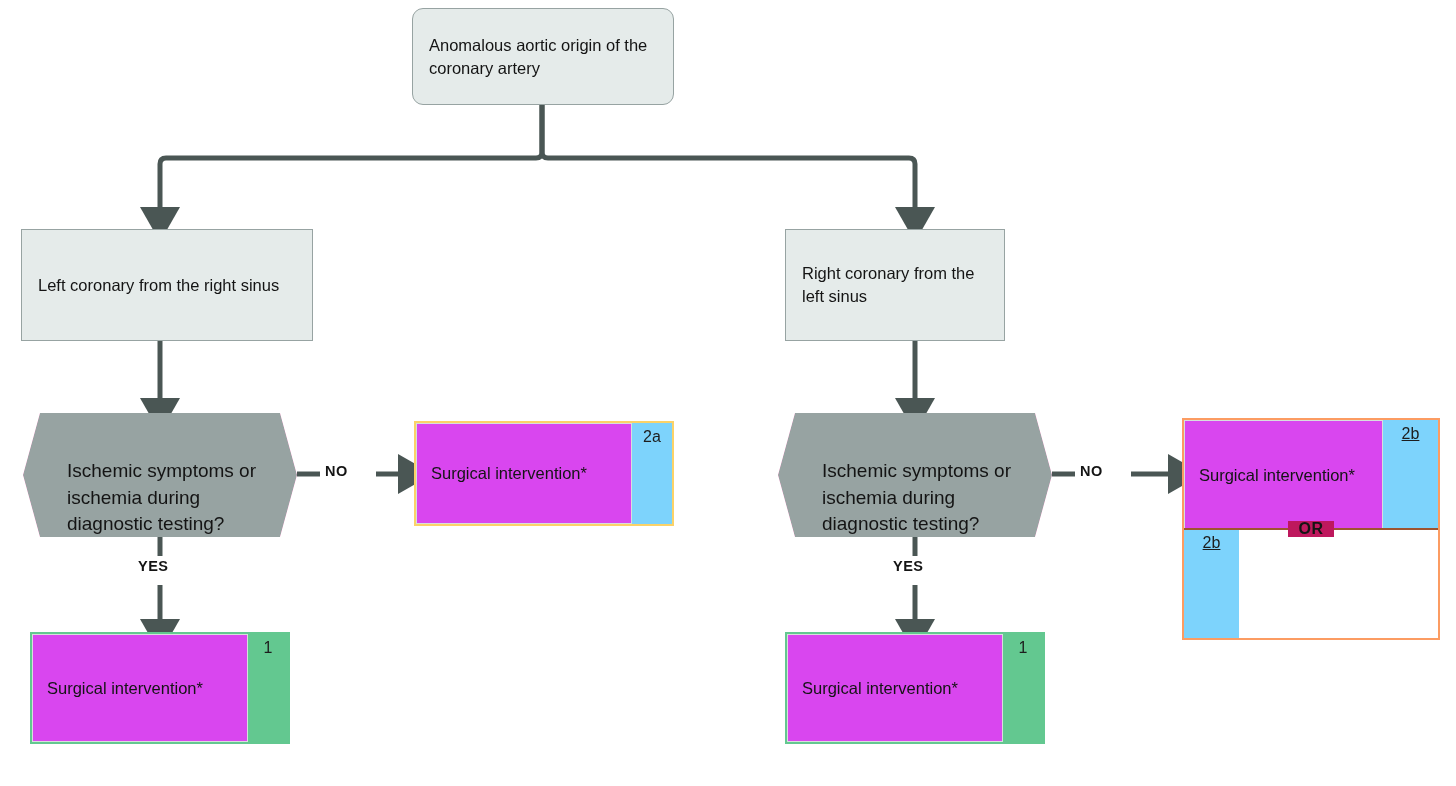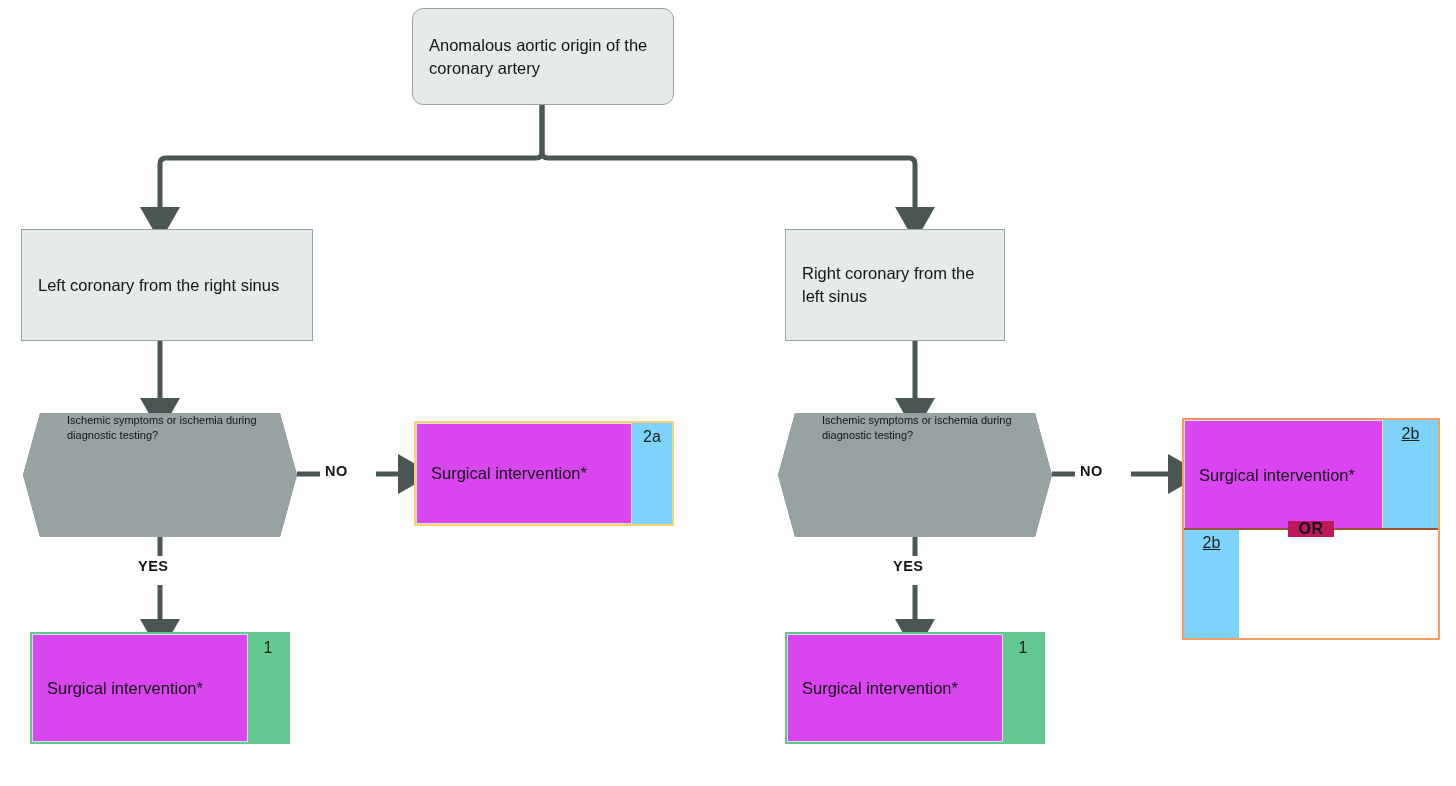--- a/index.html
+++ b/index.html
@@ -47,26 +47,26 @@
   }
 
   .node.rounded {
     border-radius: 11px;
   }
 
   
   .hex {
     position: absolute;
     box-sizing: border-box;
-    background: #737373;
-    color: #141414;
-    font-size: 11px;
+    background: #f9a8d4;
+    color: #141414;
+    font-size: 19px;
     line-height: 1.38;
     display: flex;
-    align-items: flex-start;
+    align-items: flex-end;
     clip-path: polygon(6.2% 0%, 93.8% 0%, 100% 50%, 93.8% 100%, 6.2% 100%, 0% 50%);
   }
   .hex .hexborder {
     position: absolute;
     left: 0; top: 0; right: 0; bottom: 0;
     background:
       linear-gradient(#97A3A2, #97A3A2) no-repeat;
     clip-path: polygon(6.2% 0%, 93.8% 0%, 100% 50%, 93.8% 100%, 6.2% 100%, 0% 50%,
                        1.0% 50%, 6.75% 1.3%, 93.25% 1.3%, 99.0% 50%, 93.25% 98.7%, 6.75% 98.7%, 1.0% 50%, 0% 50%);
     pointer-events: none;

